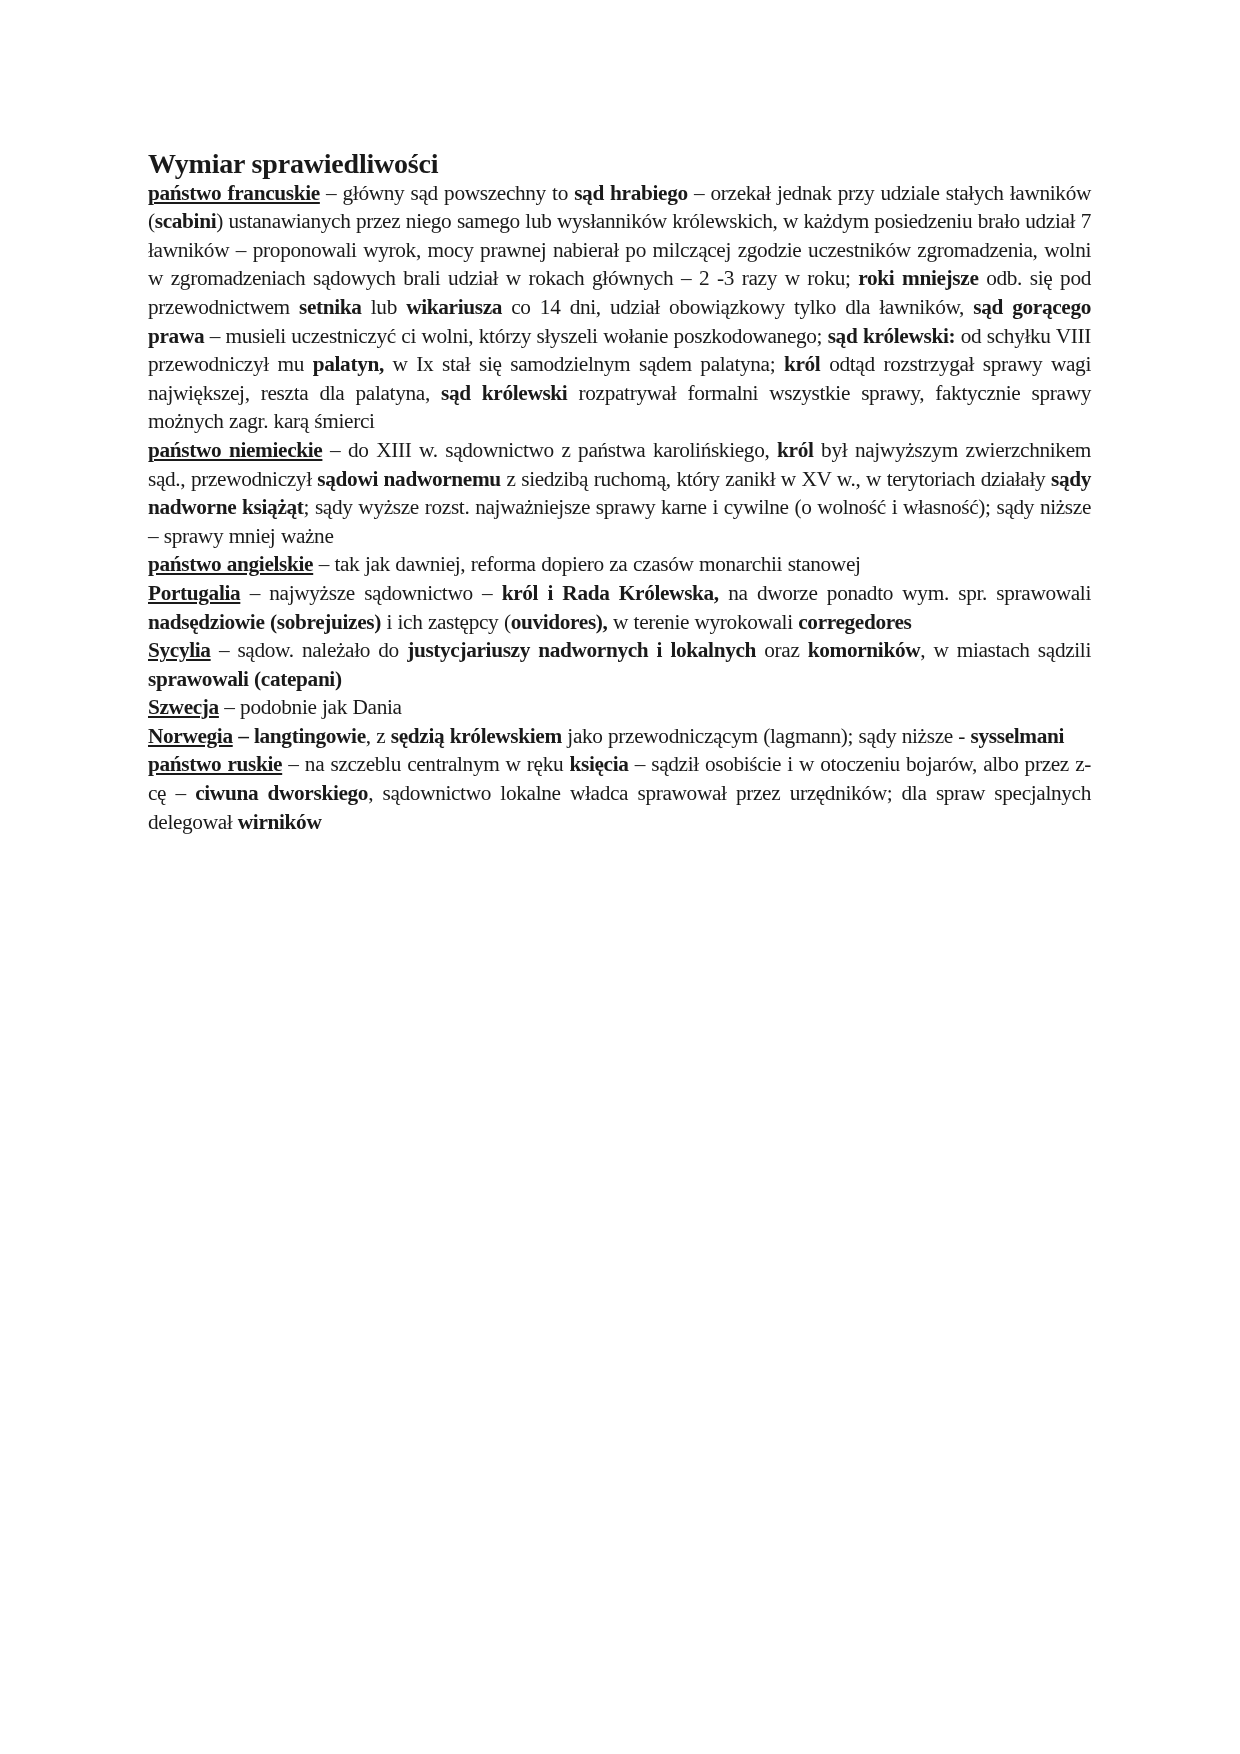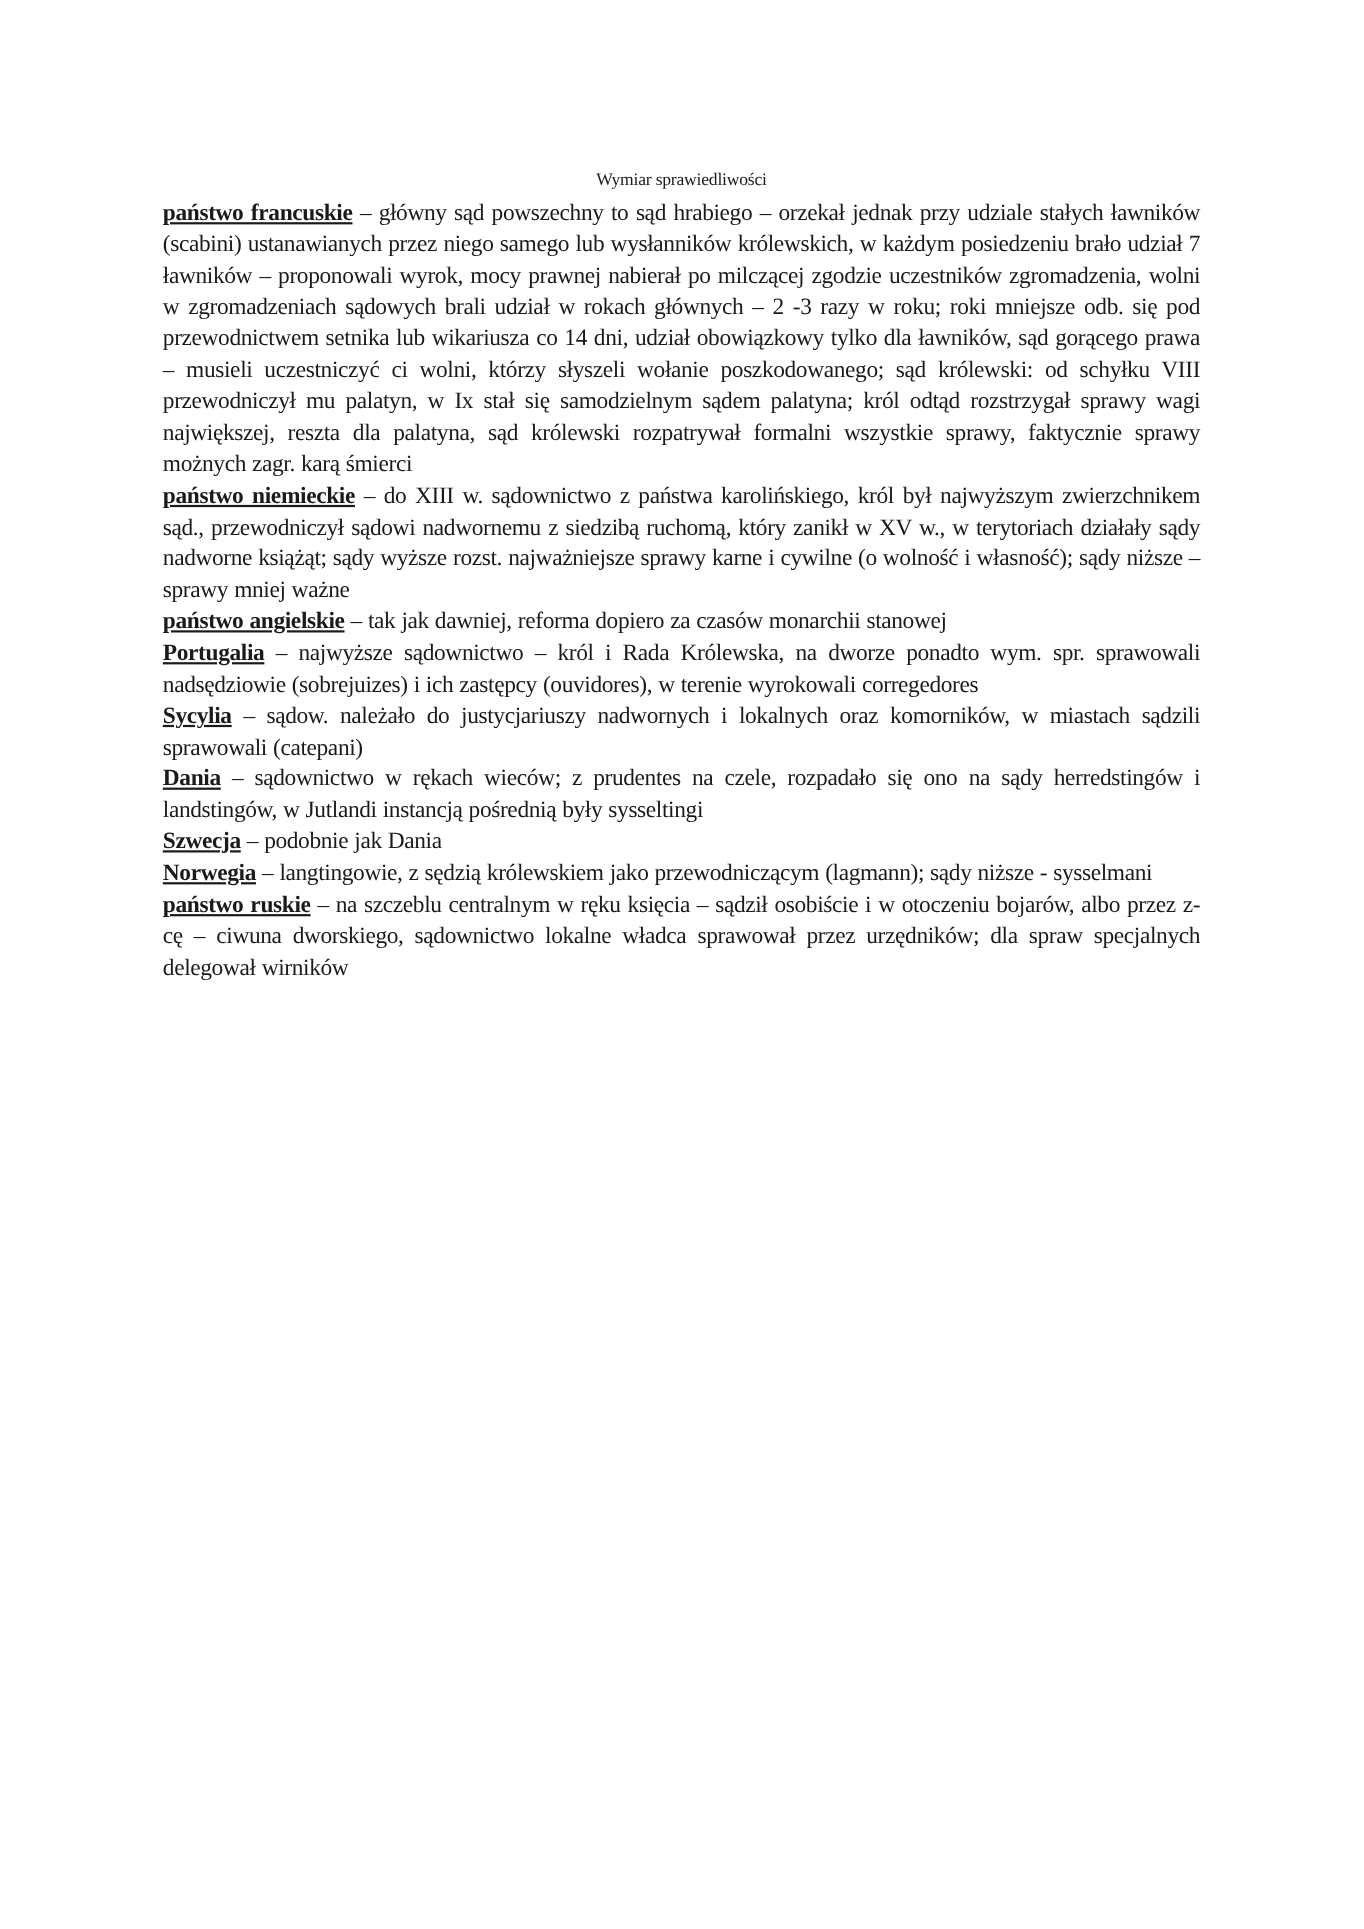--- a/index.html
+++ b/index.html
@@ -8,45 +8,44 @@
       position: absolute;
       left: 148px;
       top: 150px;
       width: 943px;
       font-family: "Liberation Serif", "DejaVu Serif", serif;
       font-size: 21.3px;
       line-height: 28.6px;
       color: #1a1a1a;
     }
     .title {
-      text-align: center;
-      font-weight: normal;
-      font-size: 16px;
+      text-align: left;
+      font-weight: bold;
+      font-size: 28px;
       margin: 0;
       line-height: 28.6px;
       letter-spacing: -0.2px;
     }
     .para {
       margin: 0;
       text-align: justify;
       letter-spacing: -0.35px;
       word-spacing: 0.5px;
     }
-    .seg-b { font-weight: normal; }
+    .seg-b { font-weight: bold; }
     .seg-bu { font-weight: bold; text-decoration: underline; text-decoration-thickness: 2px; text-underline-offset: 2px; margin-top: 16px; }
   </style>
 </head>
 <body>
 
 <div class="page">
   <h1 class="title">Wymiar sprawiedliwości</h1>
   <div id="paragraphs">
       <p class="para"><span class="seg-bu">państwo francuskie</span><span class="seg-n"> – główny sąd powszechny to </span><span class="seg-b">sąd hrabiego</span><span class="seg-n"> – orzekał jednak przy udziale stałych ławników (</span><span class="seg-b">scabini</span><span class="seg-n">) ustanawianych przez niego samego lub wysłanników królewskich, w każdym posiedzeniu brało udział 7 ławników – proponowali wyrok, mocy prawnej nabierał po milczącej zgodzie uczestników zgromadzenia, wolni w zgromadzeniach sądowych brali udział w rokach głównych – 2 -3 razy w roku; </span><span class="seg-b">roki mniejsze</span><span class="seg-n"> odb. się pod przewodnictwem </span><span class="seg-b">setnika</span><span class="seg-n"> lub </span><span class="seg-b">wikariusza</span><span class="seg-n"> co 14 dni, udział obowiązkowy tylko dla ławników, </span><span class="seg-b">sąd gorącego prawa</span><span class="seg-n"> – musieli uczestniczyć ci wolni, którzy słyszeli wołanie poszkodowanego; </span><span class="seg-b">sąd królewski:</span><span class="seg-n"> od schyłku VIII przewodniczył mu </span><span class="seg-b">palatyn,</span><span class="seg-n"> w Ix stał się samodzielnym sądem palatyna; </span><span class="seg-b">król</span><span class="seg-n"> odtąd rozstrzygał sprawy wagi największej, reszta dla palatyna, </span><span class="seg-b">sąd królewski</span><span class="seg-n"> rozpatrywał formalni wszystkie sprawy, faktycznie sprawy możnych zagr. karą śmierci</span></p>
       <p class="para"><span class="seg-bu">państwo niemieckie</span><span class="seg-n"> – do XIII w. sądownictwo z państwa karolińskiego, </span><span class="seg-b">król</span><span class="seg-n"> był najwyższym zwierzchnikem sąd., przewodniczył </span><span class="seg-b">sądowi nadwornemu</span><span class="seg-n"> z siedzibą ruchomą, który zanikł w XV w., w terytoriach działały </span><span class="seg-b">sądy nadworne książąt</span><span class="seg-n">; sądy wyższe rozst. najważniejsze sprawy karne i cywilne (o wolność i własność); sądy niższe – sprawy mniej ważne</span></p>
       <p class="para"><span class="seg-bu">państwo angielskie</span><span class="seg-n"> – tak jak dawniej, reforma dopiero za czasów monarchii stanowej</span></p>
       <p class="para"><span class="seg-bu">Portugalia</span><span class="seg-n"> – najwyższe sądownictwo – </span><span class="seg-b">król i Rada Królewska,</span><span class="seg-n"> na dworze ponadto wym. spr. sprawowali </span><span class="seg-b">nadsędziowie (sobrejuizes)</span><span class="seg-n">  i ich zastępcy (</span><span class="seg-b">ouvidores</span><span class="seg-b">), </span><span class="seg-n">w terenie wyrokowali </span><span class="seg-b">corregedores</span></p>
       <p class="para"><span class="seg-bu">Sycylia</span><span class="seg-n"> – sądow. należało do </span><span class="seg-b">justycjariuszy nadwornych i lokalnych</span><span class="seg-n"> oraz </span><span class="seg-b">komorników</span><span class="seg-n">, w miastach sądzili </span><span class="seg-b">sprawowali (catepani)</span></p>
-      <p class="para"><span class="seg-bu">Dania</span><span class="seg-n"> – sądownictwo w rękach </span><span class="seg-b">wieców; z prudentes</span><span class="seg-n"> na czele, rozpadało się ono na sądy herredstingów i landstingów, w Jutlandi instancją pośrednią były sysseltingi</span></p>
       <p class="para"><span class="seg-bu">Szwecja</span><span class="seg-n"> – podobnie jak Dania</span></p>
       <p class="para"><span class="seg-bu">Norwegia</span><span class="seg-b"> – langtingowie</span><span class="seg-n">, z </span><span class="seg-b">sędzią królewskiem</span><span class="seg-n"> jako przewodniczącym (lagmann); sądy niższe - </span><span class="seg-b">sysselmani</span></p>
       <p class="para"><span class="seg-bu">państwo ruskie</span><span class="seg-n"> – na szczeblu centralnym w ręku </span><span class="seg-b">księcia</span><span class="seg-n"> – sądził osobiście i w otoczeniu bojarów, albo przez z-cę – </span><span class="seg-b">ciwuna dworskiego</span><span class="seg-n">, sądownictwo lokalne władca sprawował przez urzędników; dla spraw specjalnych delegował </span><span class="seg-b">wirników</span></p>
     </div>
 </div>
 
 </body></html>

